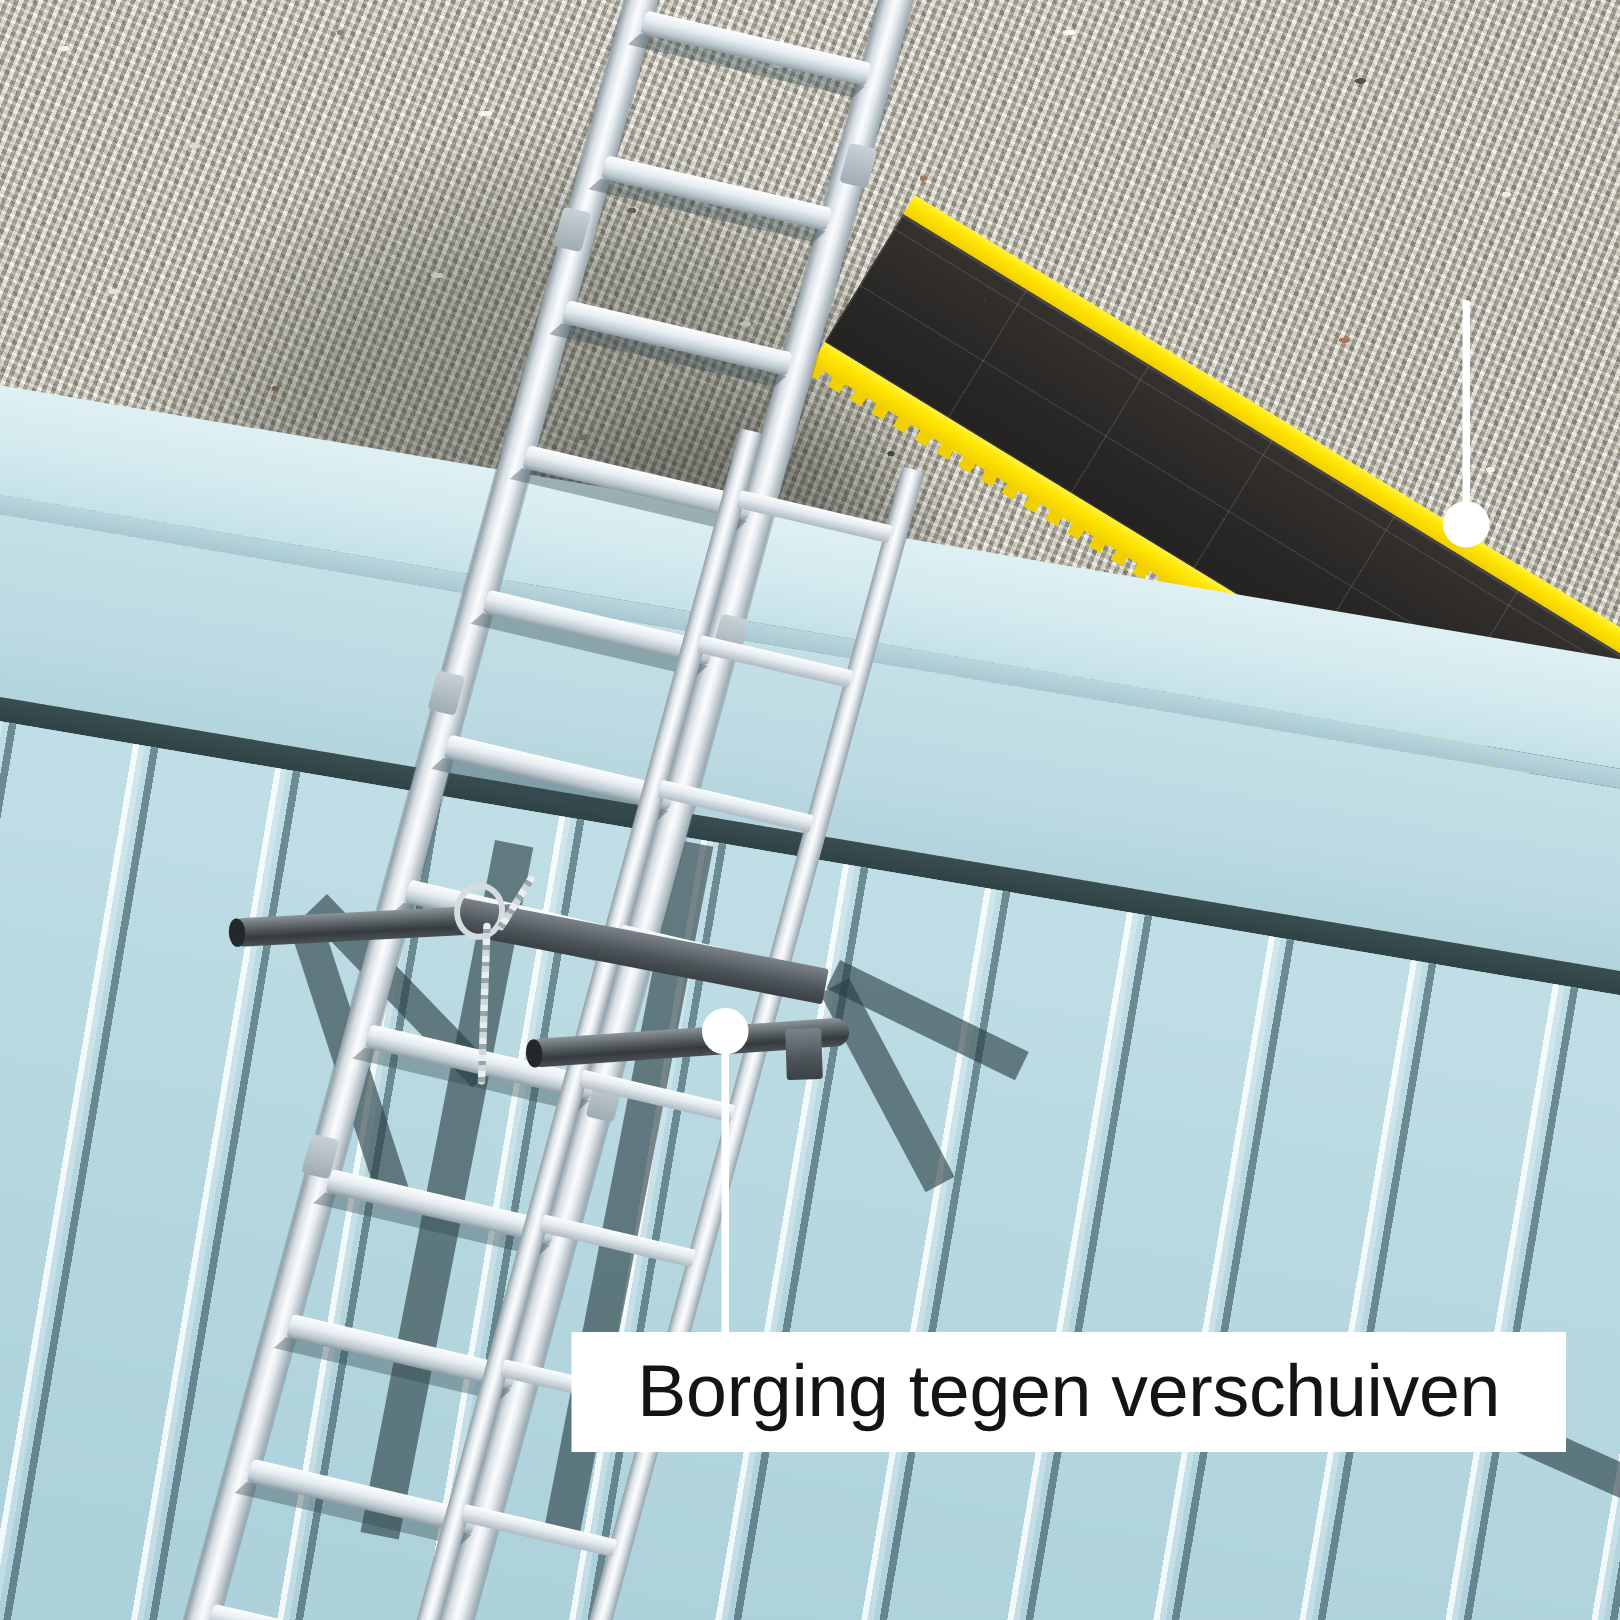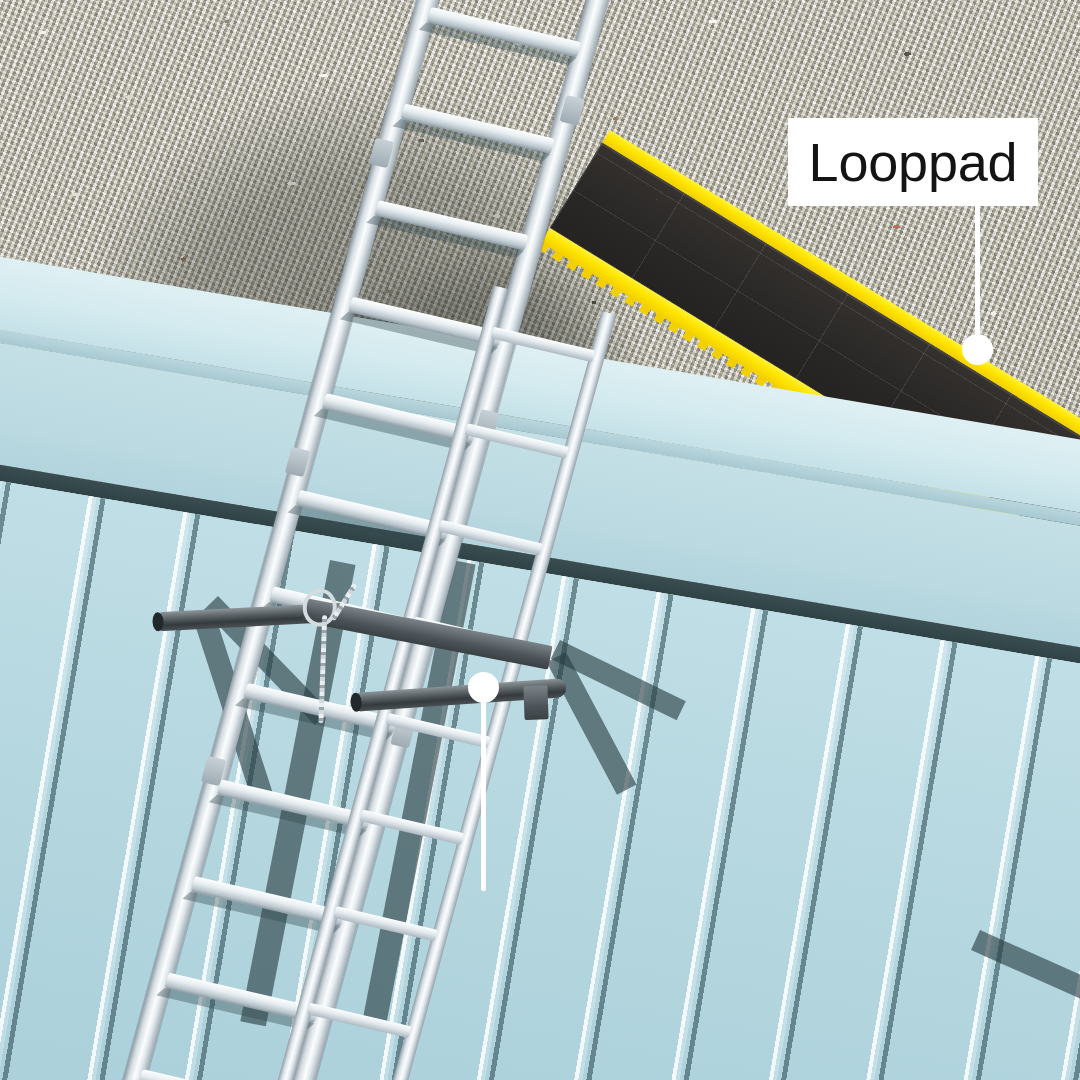--- a/index.html
+++ b/index.html
@@ -429,20 +429,20 @@
     <div class="bracket-plate" style="left:150px; top:40px; width:250px; height:24px; transform:rotate(5deg);"></div>
     <div class="bracket-bar" style="left:205px; top:100px; width:215px; transform:rotate(-10deg);"></div>
     <div class="bracket-plate" style="left:378px; top:92px; width:24px; height:34px; transform:rotate(-8deg);"></div>
     <div class="chain-ring" style="left:148px; top:18px;"></div>
     <div class="chain" style="left:172px; top:44px; height:108px; transform:rotate(-4deg);"></div>
     <div class="chain" style="left:186px; top:8px; height:42px; transform:rotate(26deg);"></div>
   </div>
 
   <div class="leader-line" style="left:975px; top:200px; height:155px;"></div>
   <div class="leader-dot" style="left:962px; top:334px;"></div>
-  <div class="callout-box" id="callout-looppad">
-    <span>Looppad</span>
-  </div>
 
   <div class="leader-line" style="left:481px; top:695px; height:196px;"></div>
   <div class="leader-dot" style="left:468px; top:672px;"></div>
+  <div class="callout-box" id="callout-borging">
+    <span>Borging tegen verschuiven</span>
+  </div>
 
 </div>
 
 </body></html>

